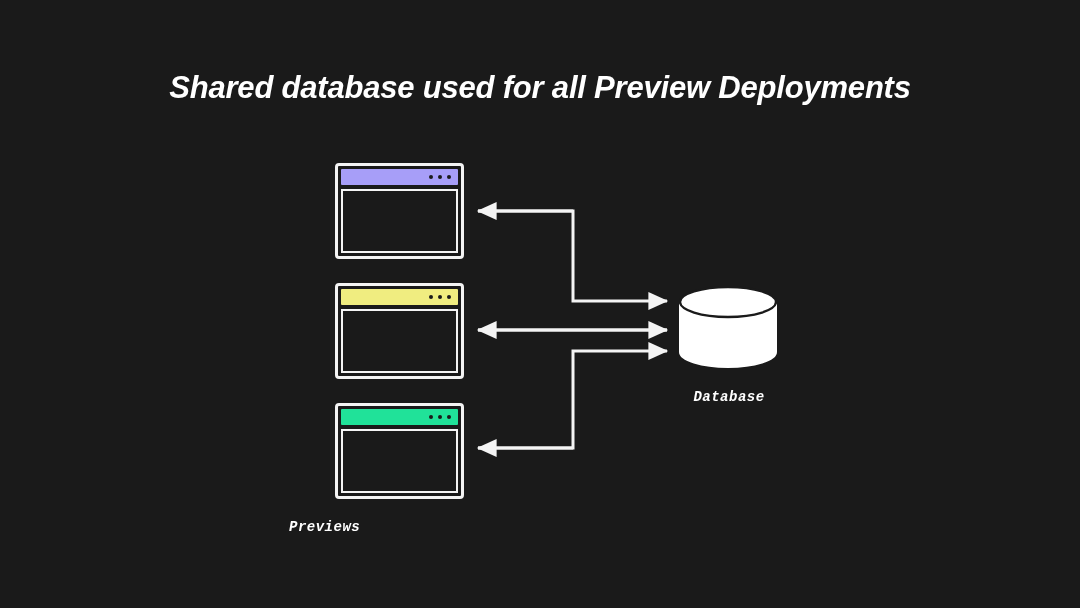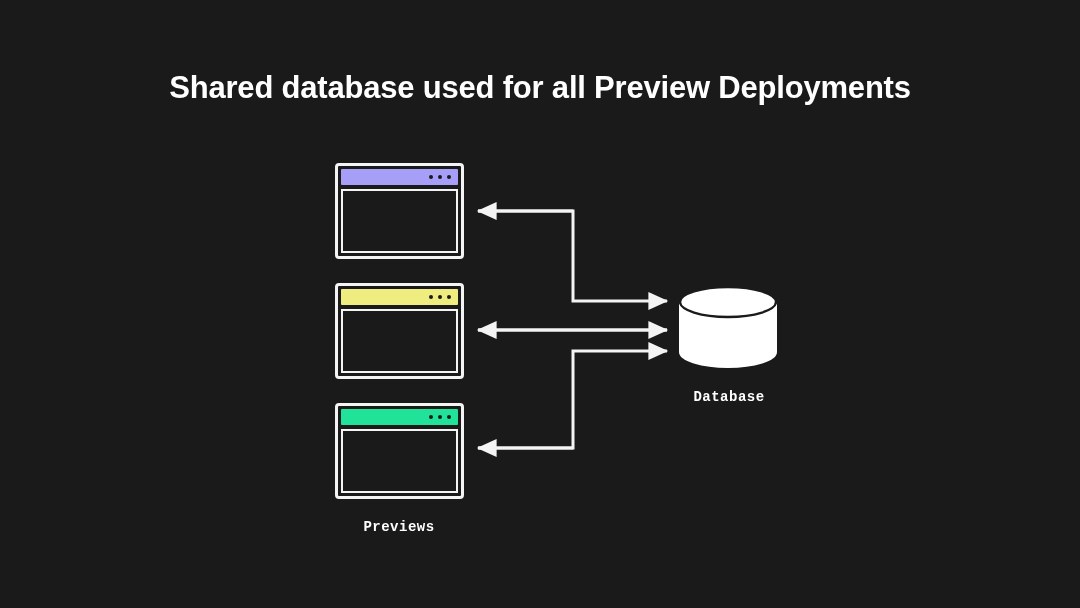--- a/index.html
+++ b/index.html
@@ -13,20 +13,21 @@
     height: 608px;
     overflow: hidden;
     font-family: "Liberation Sans", sans-serif;
     -webkit-font-smoothing: antialiased;
   }
   .slide {
     position: relative;
     width: 1080px;
     height: 608px;
     background: #1a1a1a;
+    font-style: italic;
   }
 
   
   .title {
     position: absolute;
     left: 0;
     top: 70px;
     width: 1080px;
     text-align: center;
     color: #ffffff;
@@ -118,21 +119,21 @@
     font-weight: bold;
     letter-spacing: 0.5px;
   }
 
   
   .previews-label {
     position: absolute;
     left: 273px;
     top: 519px;
     width: 220px;
-    text-align: center;
+    text-align: left;
     color: #ffffff;
     font-family: "Liberation Mono", "DejaVu Sans Mono", monospace;
     font-size: 14px;
     font-weight: bold;
     letter-spacing: 0.5px;
   }
 </style>
 </head>
 <body>
 

